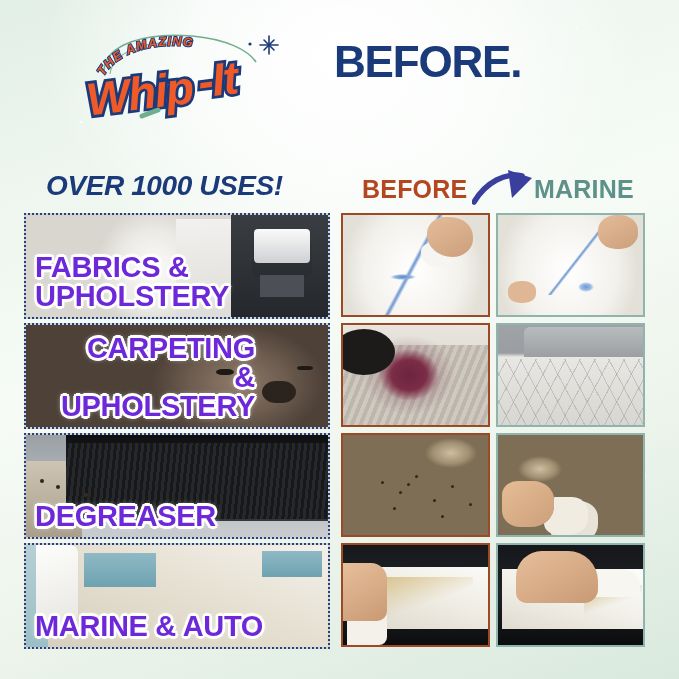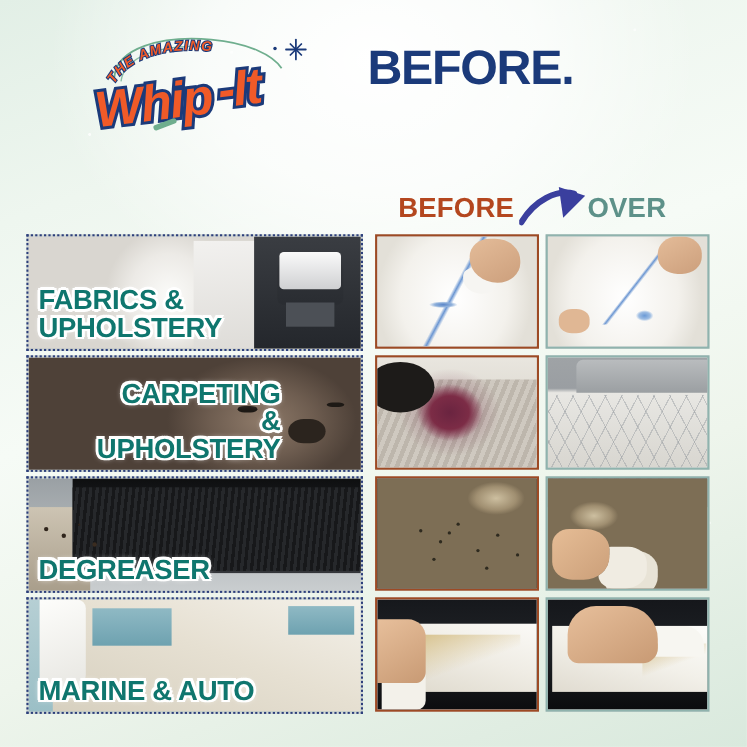--- a/index.html
+++ b/index.html
@@ -90,23 +90,23 @@
     position: relative;
     width: 306px; height: 106px;
     margin-bottom: 4px;
     border: 2px dotted #2c3f7c;
     overflow: hidden;
     background: #cfd6d2;
   }
   .use-panel .art { position: absolute; inset: 0; }
   .use-label {
     position: absolute; left: 9px; bottom: 6px;
-    color: #0f766e;
+    color: #6d28d9;
     font-weight: bold;
-    font-size: 25px;
+    font-size: 29px;
     line-height: 1.0;
     letter-spacing: -0.3px;
     text-shadow:
       -2px -2px 0 #fff,  2px -2px 0 #fff, -2px 2px 0 #fff, 2px 2px 0 #fff,
       -2.6px 0 0 #fff, 2.6px 0 0 #fff, 0 -2.6px 0 #fff, 0 2.6px 0 #fff,
       0 0 6px #fff;
     white-space: pre-line;
   }
   .use-label.centered { text-align: right; width: 220px; }
 
@@ -317,28 +317,29 @@
 
         <path d="M62 86 L78 80" stroke="#6fae8e" stroke-width="5" stroke-linecap="round"></path>
       </svg>
     </div>
 
     <div class="headline">
       <span class="l2">BEFORE.</span>
     </div>
   </div>
 
+  <div class="over-uses">OVER 1000 USES!</div>
 
   <div class="ba-strip">
     <span class="lbl-before">BEFORE</span>
     <svg class="arrow-svg" width="72" height="44" viewBox="0 0 72 44">
       <path d="M2 38 C14 18, 34 8, 50 12" fill="none" stroke="#3a3f9e" stroke-width="5.5" stroke-linecap="round"></path>
       <path d="M36 6 L60 14 L40 34 Z" fill="#3a3f9e"></path>
     </svg>
-    <span class="lbl-after">OVER</span>
+    <span class="lbl-after">MARINE</span>
   </div>
 
   <div class="uses-col">
 
     <div class="use-panel">
       <div class="art art-fabrics"></div>
       <div class="use-label">FABRICS &amp;
 UPHOLSTERY</div>
     </div>
 

